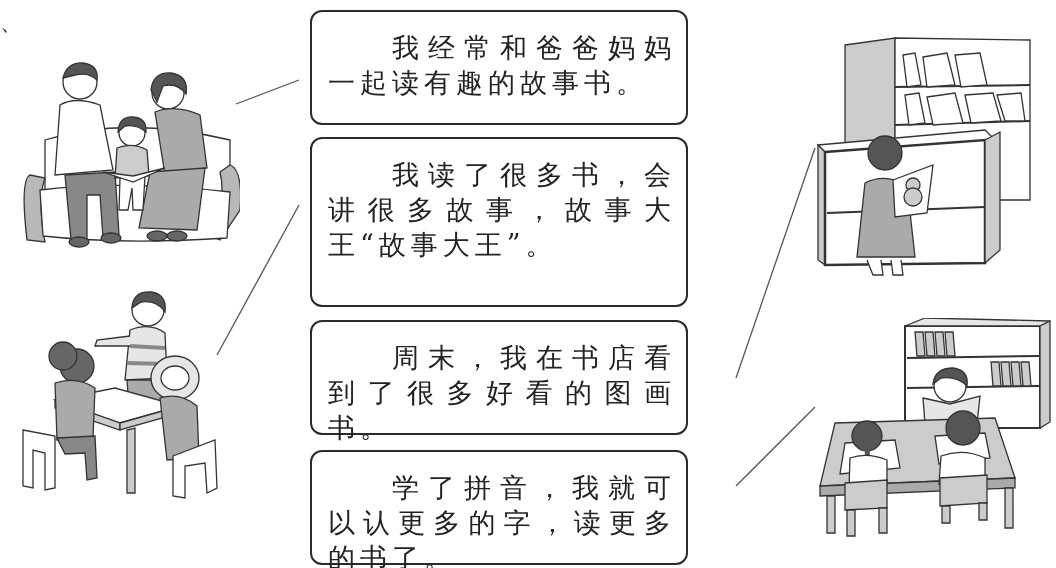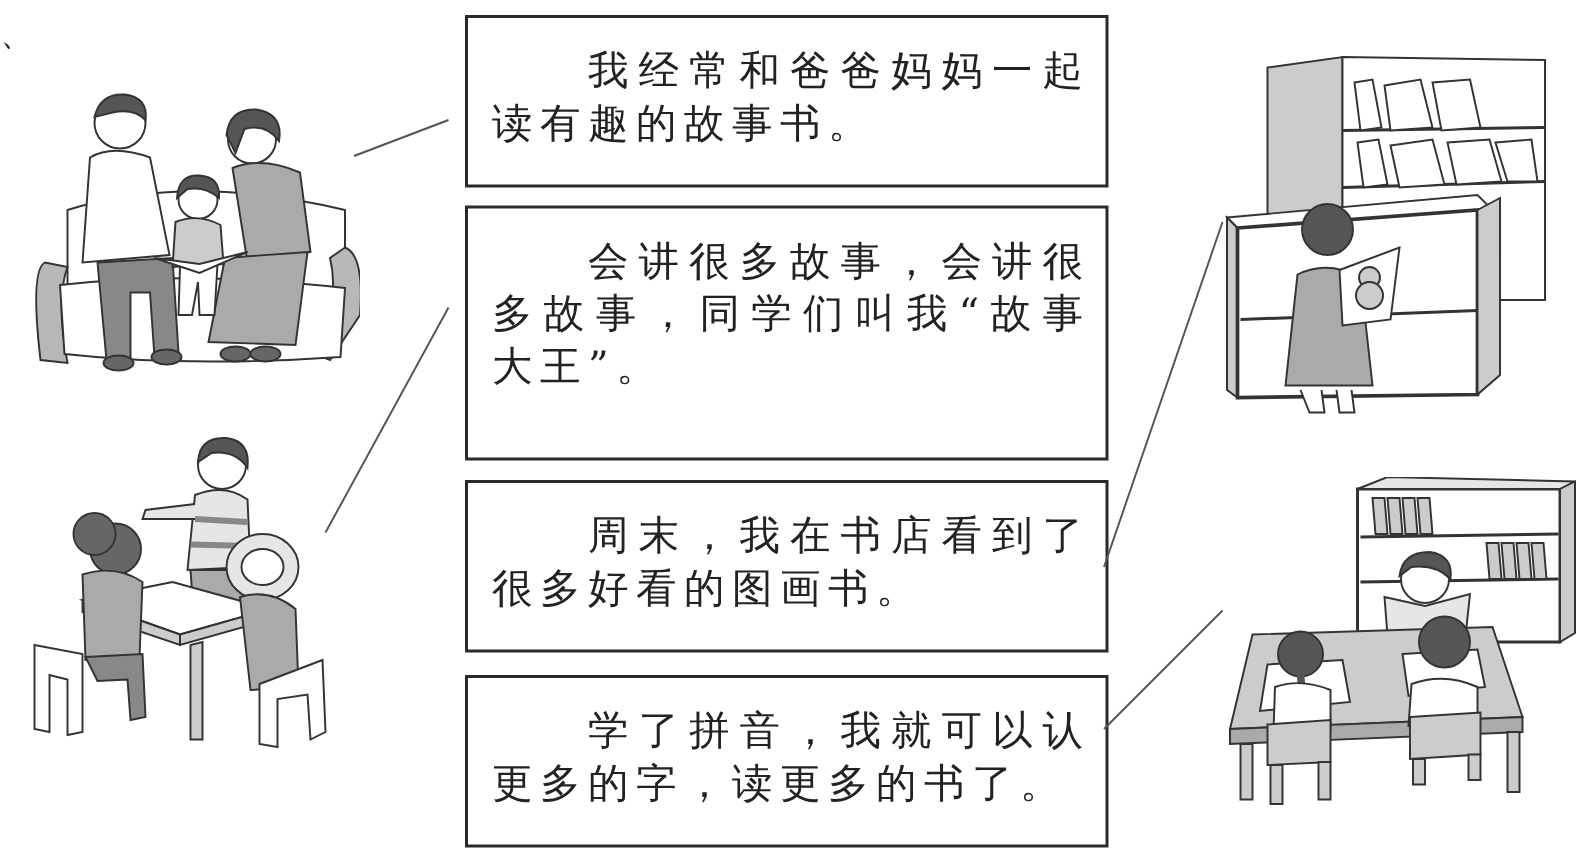--- a/index.html
+++ b/index.html
@@ -1,36 +1,36 @@
 <!DOCTYPE html>
 <html><head>
   <meta charset="utf-8">
   <style>
     html, body { margin: 0; padding: 0; background: #ffffff; }
     body { width: 1056px; height: 568px; position: relative; overflow: hidden;
            font-family: "DejaVu Serif", "Liberation Serif", serif; color: #222; }
-    .box { position: absolute; left: 310px; width: 429px; border: 2.5px solid #2a2a2a;
-           border-radius: 0; box-sizing: border-box; background: #fff; }
+    .box { position: absolute; left: 310px; width: 378px; border: 2.5px solid #2a2a2a;
+           border-radius: 12px; box-sizing: border-box; background: #fff; }
     .box-text { position: absolute; left: 16px; right: 10px; top: 18px;
                 font-size: 27px; line-height: 35px; letter-spacing: 5px;
                 text-indent: 64px; text-align: justify; color: #222; }
     .mark { position: absolute; left: 0; top: 8px; font-size: 22px; color: #222; }
     svg.lines { position: absolute; left: 0; top: 0; }
     .pic { position: absolute; }
   </style>
 </head>
 <body>
 
 <span class="mark">、</span>
 
 <div class="box" style="top:10px;height:115px;">
   <div class="box-text">我经常和爸爸妈妈一起读有趣的故事书。</div>
 </div>
 <div class="box" style="top:137px;height:170px;">
-  <div class="box-text">会讲很多故事，会讲很多故事，同学们叫我“故事大王”。</div>
+  <div class="box-text">我读了很多书，会讲很多故事，故事大王“故事大王”。</div>
 </div>
 <div class="box" style="top:320px;height:115px;text-decoration:underline;">
   <div class="box-text">周末，我在书店看到了很多好看的图画书。</div>
 </div>
 <div class="box" style="top:450px;height:115px;">
   <div class="box-text">学了拼音，我就可以认更多的字，读更多的书了。</div>
 </div>
 
 <svg class="lines" width="1056" height="568">
   <line x1="236" y1="104" x2="299" y2="80" stroke="#555" stroke-width="1.3"></line>

